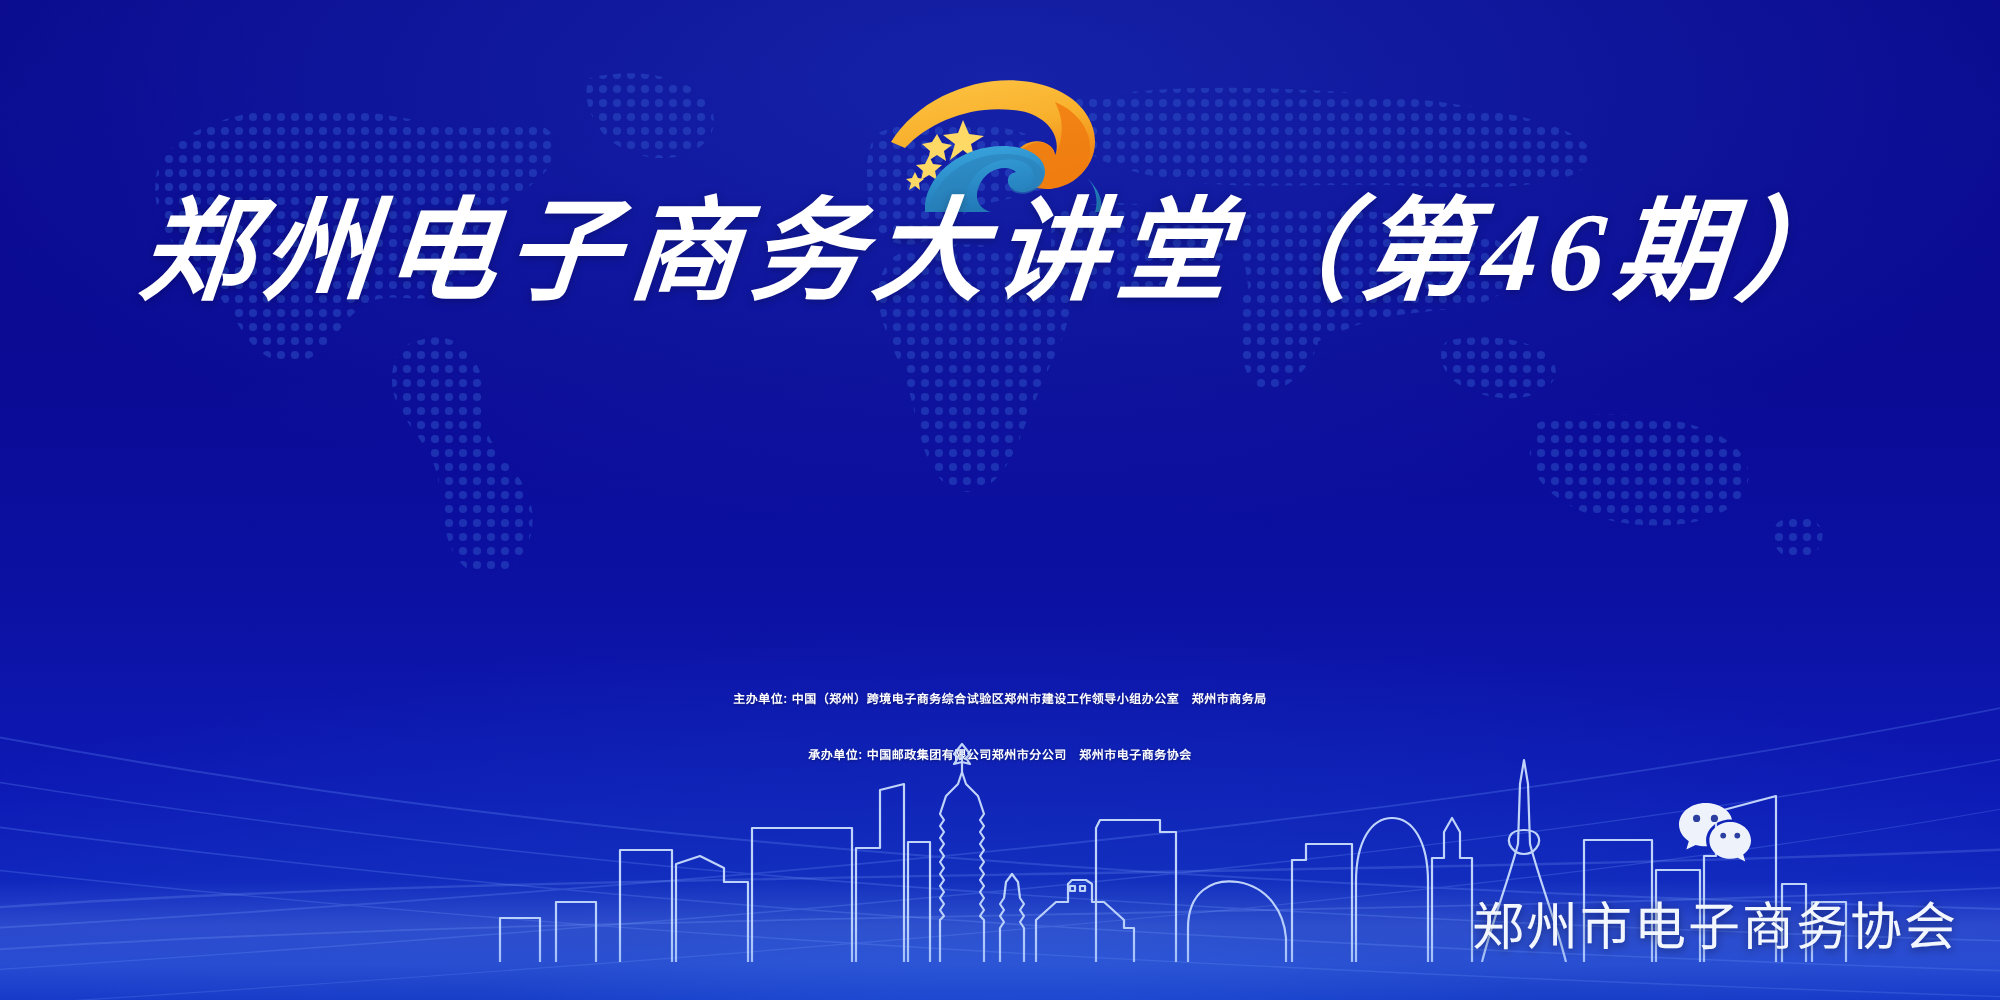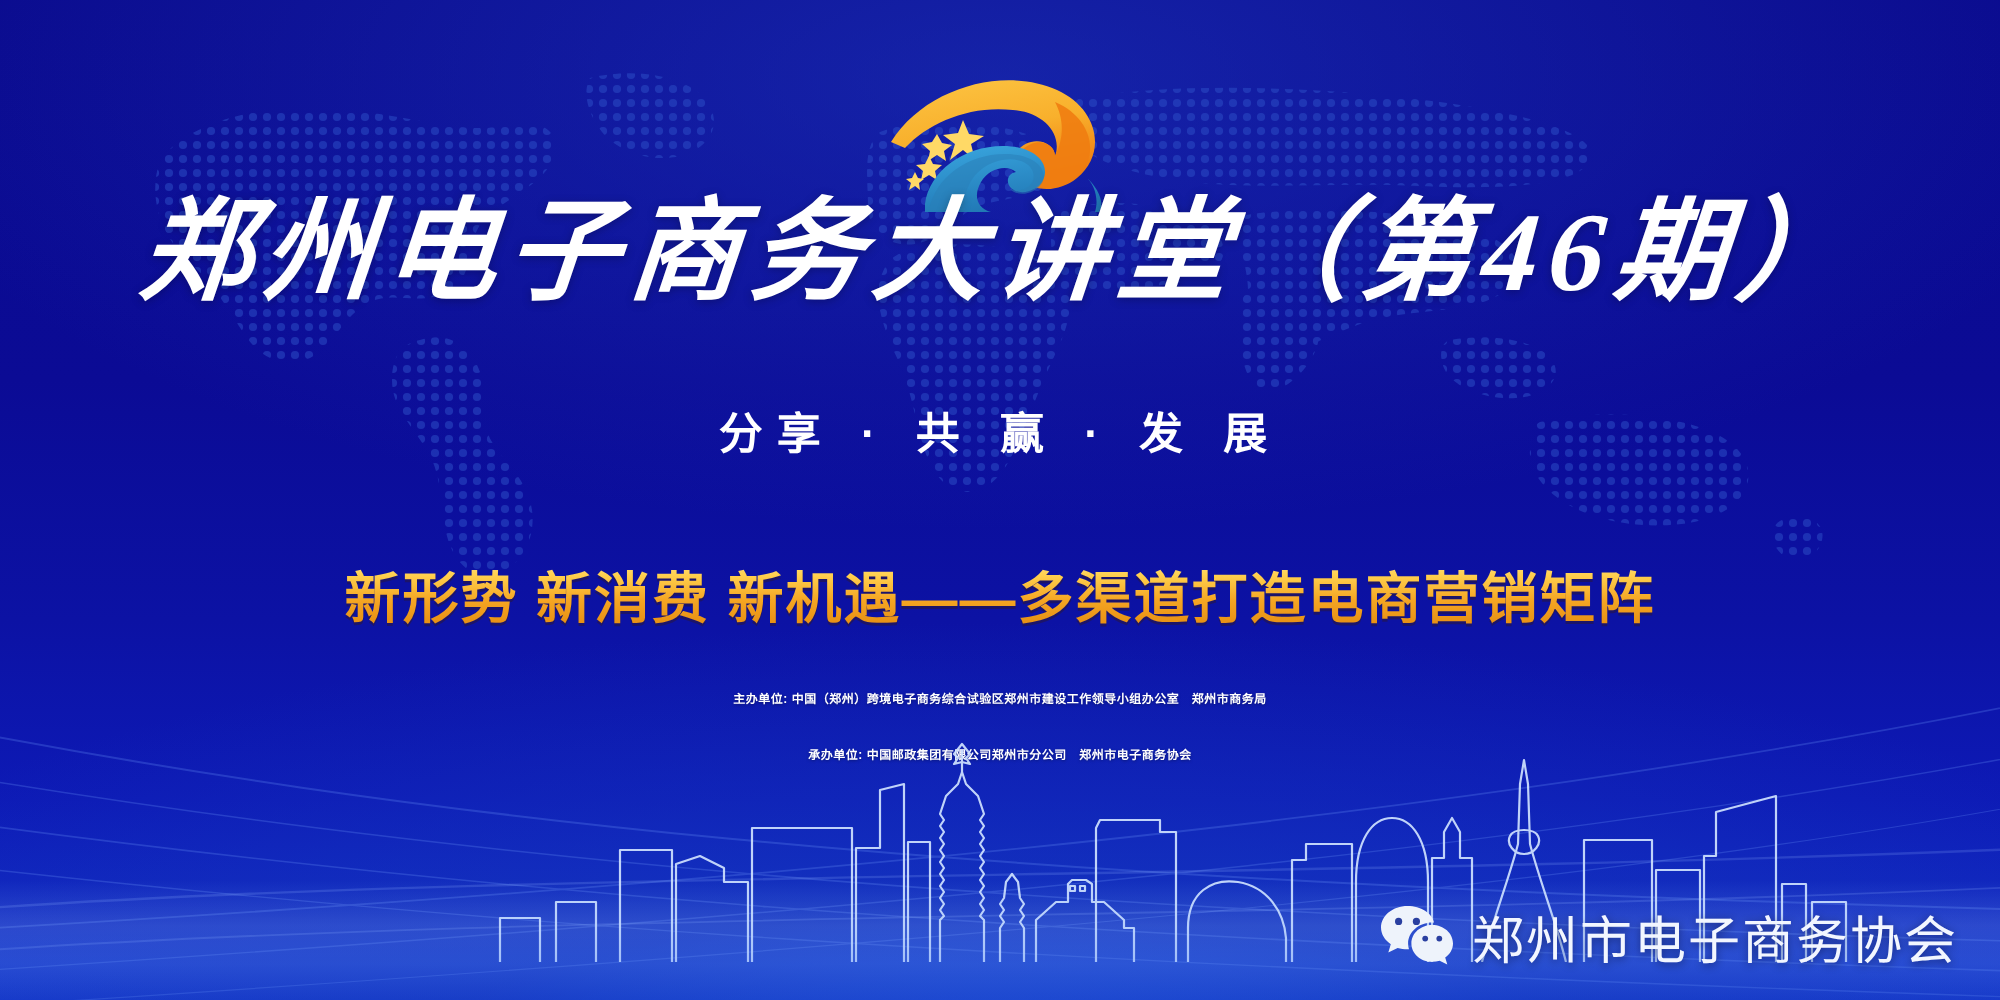--- a/index.html
+++ b/index.html
@@ -102,24 +102,25 @@
   .skyline{
     position:absolute;
     left:0;bottom:38px;
     width:2000px;height:230px;
     pointer-events:none;
   }
 
   
   .wechat{
     position:absolute;
-    right:42px; bottom:26px;
+    right:42px; bottom:40px;
     display:flex;
     align-items:center;
     gap:18px;
+    flex-direction:column;
   }
   .wechat .wx-icon{width:74px;height:66px;flex:0 0 auto;}
   .wechat .wx-label{
     color:#f2f6ff;
     font-size:52px;
     font-weight:400;
     letter-spacing:2px;
     white-space:nowrap;
     text-shadow:0 2px 8px rgba(0,0,20,.45);
   }
@@ -233,23 +234,21 @@
       <path d="M40,132 C44,100 78,74 118,74 C150,74 166,92 158,108 C152,120 134,124 126,116
                C120,110 123,101 131,100 C122,92 104,96 96,110 C88,124 92,136 106,140
                L210,140 C214,128 210,112 200,104 C214,116 220,132 214,140 L40,140 Z" fill="url(#gBlue)"></path>
       <path d="M44,138 C50,106 82,82 120,82 C150,82 164,98 157,111 C150,123 132,125 125,117
                C139,122 152,112 148,100 C144,88 126,84 110,90 C90,97 78,115 80,138 Z" fill="#2a7fb8" opacity=".55"></path>
     </svg>
   </div>
 
   <div class="title-cn">郑州电子商务大讲堂（第46期）</div>
 
-  <div class="subtitle-cn">分享 · 共 赢 · 发 展</div>
-
-  <div class="headline">新形势 新消费 新机遇——多渠道打造电商营销矩阵</div>
+
 
   <div class="org-line l1">主办单位: 中国（郑州）跨境电子商务综合试验区郑州市建设工作领导小组办公室　郑州市商务局</div>
   <div class="org-line l2">承办单位: 中国邮政集团有限公司郑州市分公司　郑州市电子商务协会</div>
 
   <svg class="skyline" viewBox="0 0 2000 230" preserveAspectRatio="none" aria-hidden="true">
     <g fill="none" stroke="#cfe2ff" stroke-width="2.2" stroke-linejoin="round" opacity=".92">
 
       <path d="M620,230 L620,118 L672,118 L672,230"></path>
       <path d="M676,230 L676,132 L700,124 L724,136 L724,150 L748,150 L748,230"></path>
       <path d="M752,230 L752,96 L852,96 L852,230"></path>

